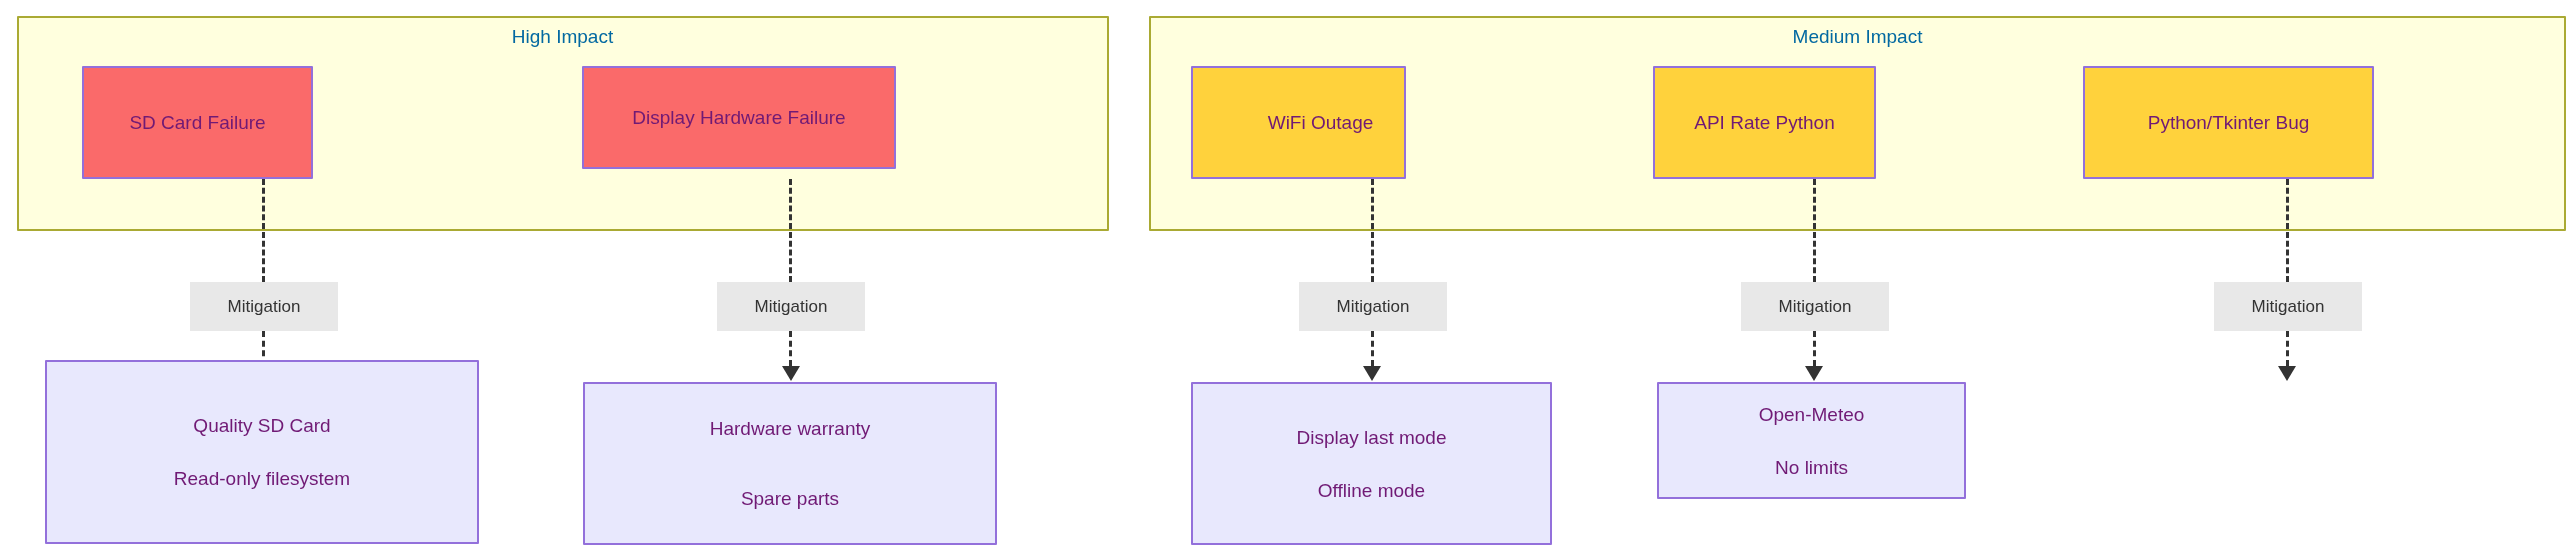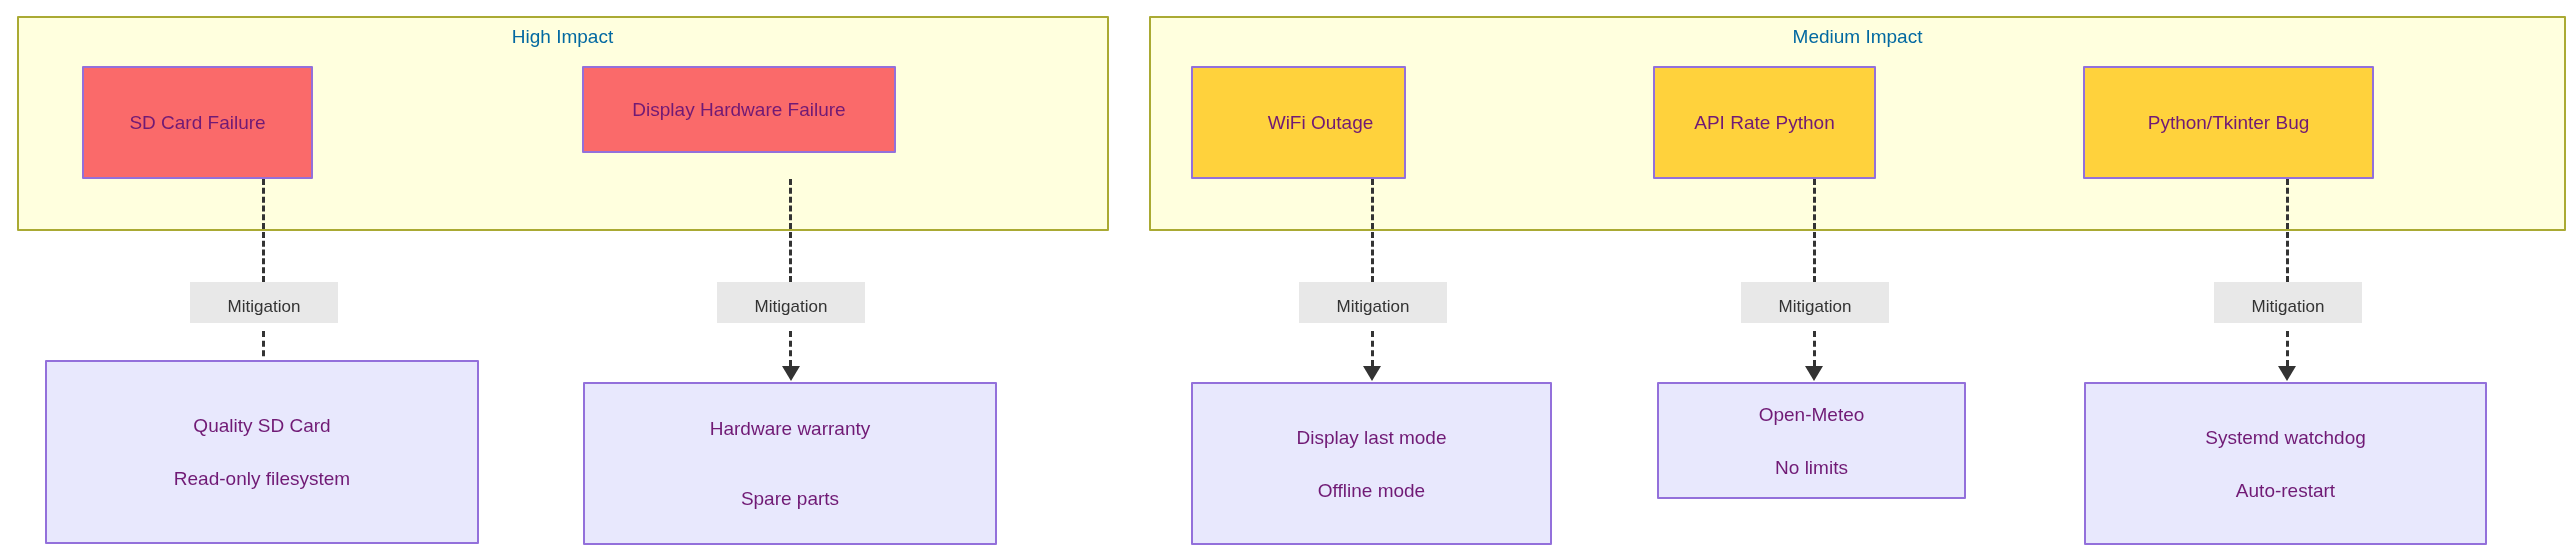--- a/index.html
+++ b/index.html
@@ -78,40 +78,40 @@
     border-left: 9.3px solid transparent;
     border-right: 9.3px solid transparent;
     border-top: 15.5px solid #333333;
   }
   .edge-label {
     position: absolute;
     background: #e8e8e8;
     color: #333333;
     font-size: 17px;
     line-height: 49px;
-    height: 41px;
+    height: 49px;
     text-align: center;
     font-family: "Liberation Sans", "DejaVu Sans", sans-serif;
     white-space: nowrap;
     box-sizing: border-box;
   }
 </style>
 </head>
 <body>
 
 <div id="canvas">
 
   <div class="cluster" style="left:16.5px; top:16px; width:1092px; height:215px;">
     <div class="cluster-title">High Impact</div>
   </div>
 
   <div class="node risk-high" style="left:82px; top:66px; width:231px; height:113px;">
     <span>SD Card Failure</span>
   </div>
-  <div class="node risk-high" style="left:582px; top:66px; width:314px; height:87px;">
+  <div class="node risk-high" style="left:582px; top:66px; width:314px; height:103px;">
     <span>Display Hardware Failure</span>
   </div>
 
   <div class="edge" style="left:262px; top:179px; height:103px;"></div>
   <div class="edge-label" style="left:190px; top:282px; width:148px;">Mitigation</div>
   <div class="edge" style="left:262px; top:331px; height:35px;"></div>
   <div class="arrowhead" style="left:255px; top:366px;"></div>
 
   <div class="edge" style="left:789px; top:179px; height:103px;"></div>
   <div class="edge-label" style="left:717px; top:282px; width:148px;">Mitigation</div>
@@ -157,19 +157,15 @@
   <div class="arrowhead" style="left:2278px; top:366px;"></div>
 
   <div class="node mitigation" style="left:1191px; top:382px; width:361px; height:163px;">
     <span>Display last mode</span>
     <span class="line2">Offline mode</span>
   </div>
   <div class="node mitigation" style="left:1657px; top:382px; width:309px; height:117px;">
     <span>Open-Meteo</span>
     <span class="line2">No limits</span>
   </div>
-  <div class="node mitigation" style="left:2084px; top:382px; width:403px; height:163px;">
-    <span>Systemd watchdog</span>
-    <span class="line2">Auto-restart</span>
-  </div>
 
 </div>
 
 
 </body></html>

